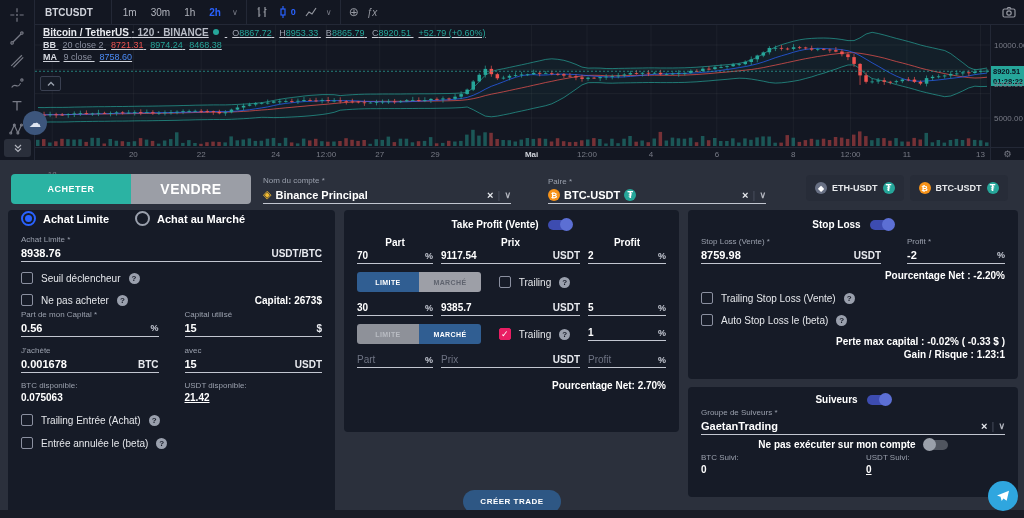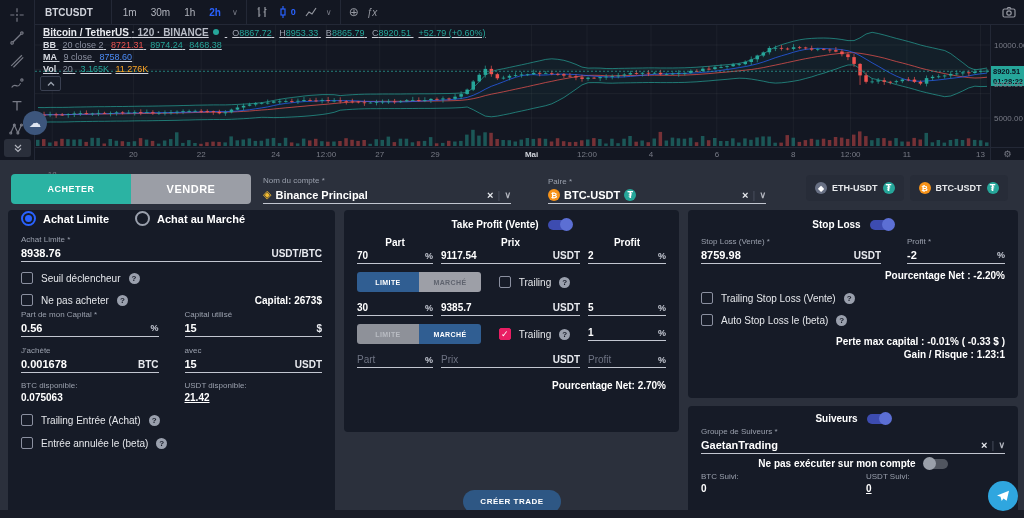--- a/index.html
+++ b/index.html
@@ -43,42 +43,42 @@
   .axis-bottom{height:13px;display:flex;border-top:1px solid #232836;}
   .time-axis{position:relative;width:955px;font-size:8px;color:#787b86;}
   .ta-label{position:absolute;top:2px;transform:translateX(-50%);}
   .ta-label.bold{color:#d1d4dc;font-weight:bold;}
   .axis-corner{width:34px;border-left:1px solid #232836;display:flex;align-items:center;justify-content:center;color:#787b86;font-size:9px;box-sizing:border-box;font-family:"DejaVu Sans",sans-serif;}
   
   .form-section{position:relative;height:358px;padding:8px 0 0 8px;box-sizing:border-box;}
   .order-row{display:flex;align-items:flex-end;height:34px;margin-top:2px;}
   .seg{width:240px;height:30px;display:flex;border-radius:4px;overflow:hidden;margin-left:3px;}
   .seg-buy{flex:1;background:#2bb3a3;color:#fff;font-weight:bold;font-size:9px;letter-spacing:.5px;display:flex;align-items:center;justify-content:center;}
-  .seg-sell{flex:1;background:#9b9ea6;color:#fff;font-weight:bold;font-size:11px;letter-spacing:.5px;display:flex;align-items:center;justify-content:center;}
+  .seg-sell{flex:1;background:#9b9ea6;color:#fff;font-weight:bold;font-size:14px;letter-spacing:.5px;display:flex;align-items:center;justify-content:center;}
   .field{border-bottom:1px solid #c2c6d0;padding-bottom:2px;box-sizing:border-box;}
   .f-label{display:block;font-size:8px;color:#9aa0ad;margin-bottom:3px;}
   .f-row{display:flex;align-items:center;gap:4px;font-size:11px;font-weight:bold;color:#fff;}
   .f-x{margin-left:auto;font-size:11px;color:#e8eaef;}
   .f-pipe{color:#4a5060;font-weight:normal;}
   .f-chev{color:#b2b5be;font-size:9px;}
   .acct-field{width:248px;margin-left:12px;}
   .pair-field{width:218px;margin-left:37px;}
   .chips{display:flex;gap:6px;margin-left:40px;margin-bottom:3px;}
   .chip{height:26px;background:#272c38;border-radius:4px;display:flex;align-items:center;gap:5px;padding:0 9px;font-size:9px;font-weight:bold;color:#e8eaed;}
   .coin{width:12px;height:12px;border-radius:50%;display:flex;align-items:center;justify-content:center;font-size:8px;color:#fff;font-family:"DejaVu Sans",sans-serif;}
   .coin-btc{background:#f7931a;}
   .coin-usdt{background:#26a69a;}
   .coin-eth{background:#687084;}
   .binance-ic{color:#f3ba2f;font-size:11px;font-family:"DejaVu Sans",sans-serif;}
   .panels{display:flex;gap:9px;margin-top:6px;align-items:flex-start;}
   .panel{background:#161b27;border-radius:4px;box-sizing:border-box;}
   .panel-entry{width:327px;height:323px;padding:1px 13px;}
   .panel-tp{width:335px;height:222px;padding:9px 13px;}
   .col-right{width:330px;display:flex;flex-direction:column;gap:8px;}
-  .panel-sl{width:330px;height:188px;padding:9px 13px;}
+  .panel-sl{width:330px;height:169px;padding:9px 13px;}
   .panel-flw{width:330px;height:110px;padding:7px 13px;}
   
   .radio-row{display:flex;gap:26px;margin-bottom:9px;}
   .radio-item{display:flex;align-items:center;gap:7px;font-size:11px;font-weight:bold;color:#fff;}
   .radio{width:11px;height:11px;border-radius:50%;border:2px solid #9aa0ad;position:relative;}
   .radio.sel{border-color:#2962ff;}
   .radio.sel::after{content:'';position:absolute;left:2px;top:2px;width:7px;height:7px;border-radius:50%;background:#2962ff;}
   .cb-row{display:flex;align-items:center;gap:8px;font-size:10px;color:#e5e7eb;}
   .cb{width:12px;height:12px;border:1.5px solid #8b90a0;border-radius:2px;box-sizing:border-box;}
   .cb.checked{background:#e91e63;border-color:#e91e63;color:#fff;font-size:9px;line-height:10px;text-align:center;font-family:"DejaVu Sans",sans-serif;}
@@ -758,26 +758,20 @@
               <span class="lg-param">20 close 2</span>
               <span class="lg-red" style="margin-left:5px;">8721.31</span>
               <span class="lg-teal" style="margin-left:4px;">8974.24</span>
               <span class="lg-teal" style="margin-left:4px;">8468.38</span>
             </div>
             <div>
               <span class="lg-name">MA</span>
               <span class="lg-param">9 close</span>
               <span class="lg-blue" style="margin-left:5px;">8758.60</span>
             </div>
-            <div>
-              <span class="lg-name">Vol</span>
-              <span class="lg-param">20</span>
-              <span class="lg-teal" style="margin-left:5px;">3.165K</span>
-              <span class="lg-orange" style="margin-left:4px;">11.276K</span>
-            </div>
           </div>
           <div class="collapse-btn">
               <svg width="8" height="6" viewBox="0 0 8 6">
                 <path d="M1 4.5L4 1.5l3 3"></path>
               </svg>
             </div>
           <div class="cloud-fab">
               <span>☁</span>
             </div>
         </div>
@@ -1055,21 +1049,21 @@
           <div class="cb-row mb10">
             <span class="cb"></span>
             <span>Trailing Stop Loss (Vente)</span>
             <span class="help">?</span>
           </div>
           <div class="cb-row mb9">
             <span class="cb"></span>
             <span>Auto Stop Loss le (beta)</span>
             <span class="help">?</span>
           </div>
-          <div class="right-note">Perte max capital : -0.01% ( -0.33 $ )</div>
+          <div class="right-note">Perte max capital : -0.02% ( -0.33 $ )</div>
           <div class="right-note">Gain / Risque : 1.23:1</div>
         </div>
 
         <div class="panel panel-flw">
           <div class="p-title" style="margin-bottom:3px;">
             <span>Suiveurs</span>
             <span class="toggle"></span>
           </div>
           <div class="field">
             <span class="f-label">Groupe de Suiveurs *</span>

